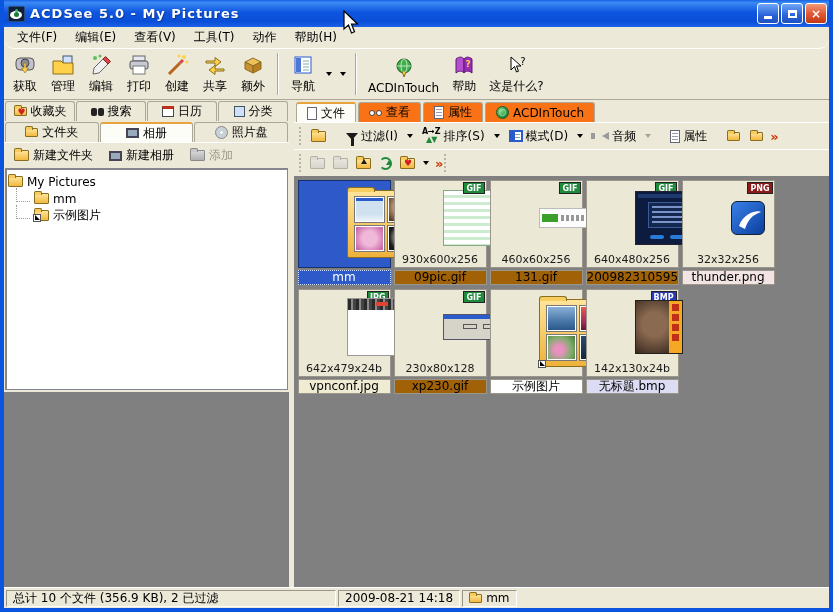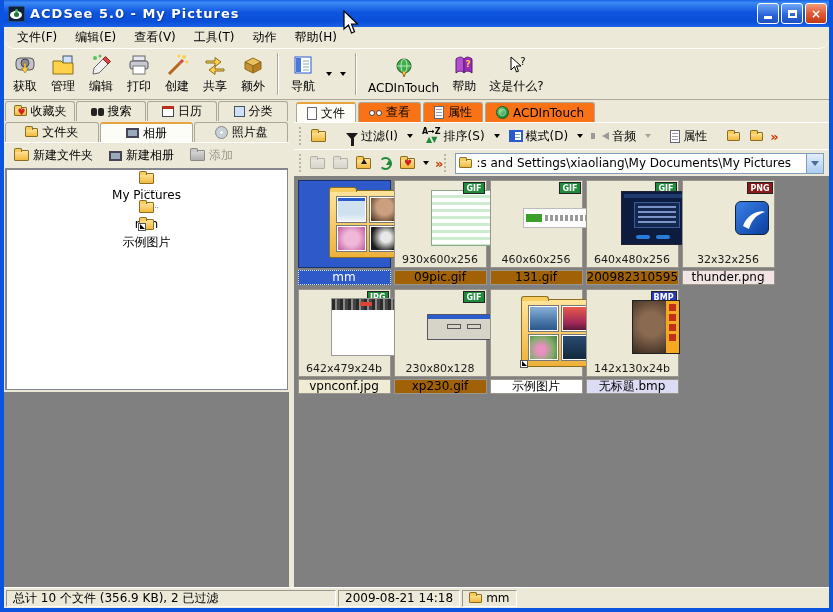--- a/index.html
+++ b/index.html
@@ -45,21 +45,21 @@
   .tab-row { display:flex; height:21px; padding:1px 1px 0 1px; gap:1px; }
   .tab { flex:1; display:flex; align-items:center; justify-content:center; gap:4px; font-size:12px;
     background:#ece9d8; border:1px solid #aca899; border-bottom:none; border-radius:3px 3px 0 0; }
   .tab.active { background:#fdfdf8; border-top:2px solid #e8a33d; position:relative; z-index:2; }
   .tab .ticon { flex:0 0 auto; }
   .action-bar { height:26px; display:flex; align-items:center; padding:2px 4px; gap:4px; border-top:1px solid #fff; }
   .abtn { display:flex; align-items:center; gap:4px; padding:2px 6px; }
   .abtn.disabled { color:#9a978a; }
   .tree-box { height:222px; margin:0 1px; background:#fff; border:1px solid #828790;
     box-shadow:inset 1px 1px 0 #404040a0; padding:4px 2px; overflow:hidden; }
-  .tree-row { display:flex; align-items:center; height:17px; gap:4px; font-size:12px;flex-direction:column; }
+  .tree-row { display:flex; align-items:center; height:17px; gap:4px; font-size:12px; }
   .tree-indent { width:14px; height:14px; border-left:1px dotted #9a9a9a; border-bottom:1px dotted #9a9a9a; margin-left:8px; margin-bottom:7px; }
   .left-gray { flex:1; background:#808080; border-top:2px solid #ece9d8; }
 
   .splitter { width:5px; background:#ece9d8; }
 
   
   .cssfolder { width:15px; height:11px; background:linear-gradient(#ffe49a,#f2b93e); border:1px solid #8a6d1f; border-radius:1px; position:relative; flex:0 0 auto; }
   .cssfolder::before { content:''; position:absolute; top:-3px; left:-1px; width:6px; height:3px; background:#f6cd5e; border:1px solid #8a6d1f; border-bottom:none; border-radius:2px 2px 0 0; }
   .cssfolder.small { width:13px; height:9px; }
   .cssfolder.gray { background:linear-gradient(#d8d8d8,#b0b0b0); border-color:#8a8a8a; }
@@ -84,21 +84,21 @@
   .navbtn { padding:2px 3px; display:flex; align-items:center; border:1px solid transparent; position:relative; }
   .navbtn.disabled { opacity:.45; filter:grayscale(1); }
   .pathbox { flex:1; height:21px; margin:0 3px 0 4px; background:#fff; border:1px solid #7f9db9; display:flex; align-items:center; padding-left:3px; overflow:hidden; }
   .pathbox .ptxt { font-size:12px; white-space:nowrap; flex:1; margin-left:4px; }
   .combo-btn { width:17px; height:19px; background:linear-gradient(#e2eefc,#aecbf2); border-left:1px solid #7f9db9; display:flex; align-items:center; justify-content:center; }
   .combo-btn::before { content:''; width:0; height:0; border-left:4px solid transparent; border-right:4px solid transparent; border-top:5px solid #4a6a9a; }
 
   
   .browser { flex:1; background:#808080; padding:3px 2px; display:flex; flex-wrap:wrap; align-content:flex-start; }
   .cell { width:93px; margin:1px 1.5px 3px 1.5px; display:flex; flex-direction:column; }
-  .tile { height:88px; background:#ebe8d5; border:1px solid #9a978a; position:relative; display:flex; flex-direction:column; align-items:center; justify-content:center;padding-left:48px; }
+  .tile { height:88px; background:#ebe8d5; border:1px solid #9a978a; position:relative; display:flex; flex-direction:column; align-items:flex-start; justify-content:center;padding-left:48px; }
   .tile .dims { position:absolute; bottom:1px; left:0; right:0; text-align:center; font-size:11px; color:#1a1a1a; }
   .namebar { height:15px; margin-top:2px; border:1px solid #9a978a; font-size:12px; text-align:center; line-height:13px; overflow:hidden; white-space:nowrap; background:#fff; }
   .cell.sel .tile { background:#2e59c8; border-color:#16316e; }
   .cell.sel .namebar { background:#2e59c8; color:#fff; border:1px dotted #cfe0ff; }
   .nb-gif { background:#a16207; } .nb-png { background:#f2e4e4; } .nb-jpg { background:#efecd3; } .nb-bmp { background:#dcdcf4; } .nb-folder { background:#fff; }
   .badge { position:absolute; top:1px; right:1px; font-size:8px; font-weight:bold; color:#fff; padding:1px 2px 0 2px; line-height:9px; border:1px solid #222; }
   .badge.gif, .badge.jpg { background:#1f8a3b; } .badge.png { background:#8b1a1a; } .badge.bmp { background:#2a3bb8; }
 
   
   .bigfolder { width:78px; height:68px; background:linear-gradient(#ffe49a,#eeb23a); border:1px solid #8a6d1f; border-radius:2px; position:relative; padding:6px 7px; display:grid; grid-template-columns:1fr 1fr; gap:4px; }
@@ -464,25 +464,20 @@
               <span class="refresh"></span>
             </div>
           <div class="navbtn">
               <span class="cssfolder">
                 <span class="heart">♥</span>
               </span>
             </div>
           <div class="caret"></div>
           <span class="overflow">»</span>
           <span class="grip"></span>
-          <div class="pathbox">
-            <span class="cssfolder small"></span>
-            <span class="ptxt">:s and Settings\xiaoliang\My Documents\My Pictures</span>
-            <span class="combo-btn"></span>
-          </div>
         </div>
 
         <div class="browser">
 
           <div class="cell sel">
             <div class="tile">
               <div class="bigfolder">
                 <span class="mini m1"></span>
                   <span class="mini m2"></span>
                   <span class="mini m3"></span>

